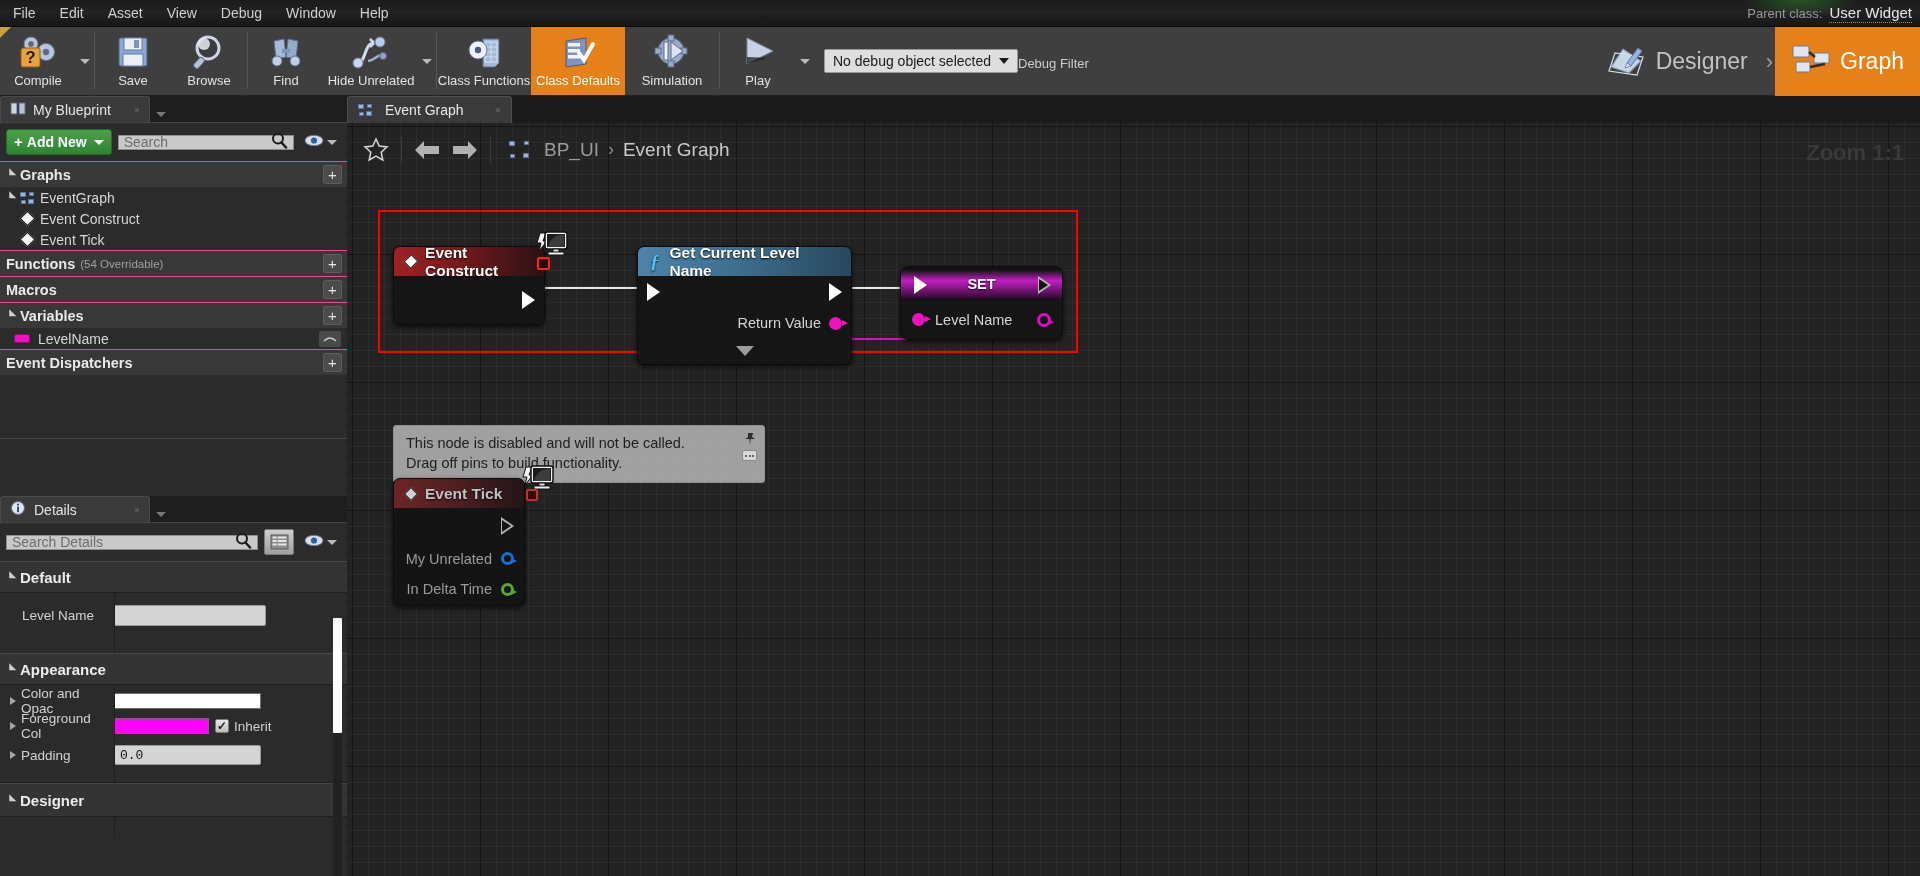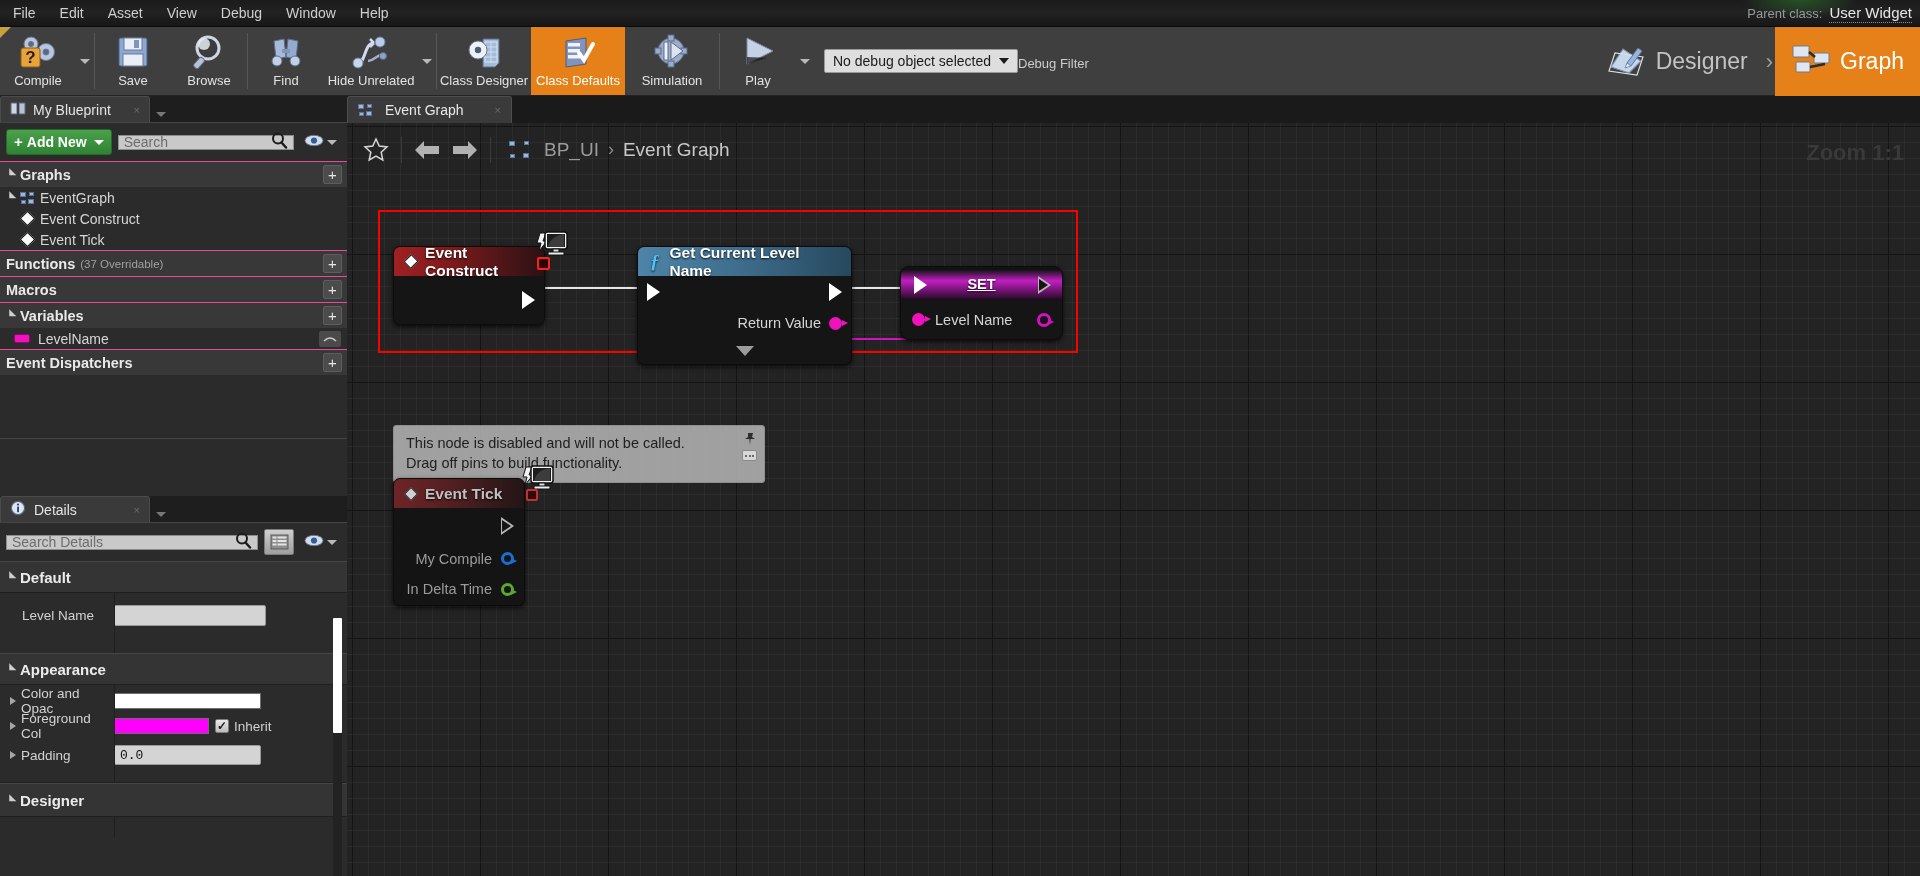--- a/index.html
+++ b/index.html
@@ -488,21 +488,21 @@
     <div class="tbbtn wide">
       <div class="ico">
         <svg width="42" height="38" viewBox="0 0 42 38">
           <path d="M20 6 h16 v24 l-4 4 h-12 z" fill="#a4bbd9" stroke="#596c8a"></path>
           <path d="M22 9 h12 v20 h-12 z" fill="none" stroke="#e8eef7" stroke-width="0.8"></path>
           <path d="M22 14 h12 M22 19 h12 M22 24 h12 M28 9 v20" stroke="#dde6f2" stroke-width="0.8"></path>
           <circle cx="15" cy="17" r="9" fill="#eef2f8" stroke="#6a7890"></circle>
           <circle cx="15" cy="17" r="3.2" fill="#4a5c78"></circle>
         </svg>
       </div>
-      <div class="lbl">Class Designer</div>
+      <div class="lbl">Class Functions</div>
     </div>
     <div class="tbbtn wide active">
       <div class="ico">
         <svg width="42" height="38" viewBox="0 0 42 38">
           <path d="M9 8 l20 -3 v26 l-20 3 z" fill="#8294bb" stroke="#4e5d7d"></path>
           <rect x="11" y="10" width="12" height="3.5" fill="#f0f4fa"></rect>
           <rect x="11" y="16" width="12" height="3.5" fill="#f0f4fa"></rect>
           <rect x="11" y="22" width="12" height="3.5" fill="#f0f4fa"></rect>
           <path d="M22 20 l5 7 l9 -16" fill="none" stroke="#ffffff" stroke-width="4" stroke-linecap="round"></path>
         </svg>
@@ -643,21 +643,21 @@
         <span class="diamond"></span>
         <span>Event Construct</span>
       </div>
       <div class="row ind1">
         <span class="diamond"></span>
         <span>Event Tick</span>
       </div>
 
       <div class="cat">
         <span class="catlbl">Functions</span>
-        <span class="catsub">(37 Overridable)</span>
+        <span class="catsub">(54 Overridable)</span>
         <span class="catplus">+</span>
       </div>
 
       <div class="cat">
         <span class="catlbl">Macros</span>
         <span class="catplus">+</span>
       </div>
 
       <div class="cat">
         <span class="tri"></span>
@@ -887,21 +887,21 @@
         </div>
         <div style="height:26px;display:flex;align-items:center;">
           <span class="nodearrowdn"></span>
         </div>
       </div>
     </div>
 
     <div class="node" style="left:553px;top:143px;width:163px;">
       <div class="nodebody" style="border-radius:9px;">
         <div class="nodehdr hdr-set" style="height:33px;position:relative;border-radius:8px 8px 0 0;">
-          <span style="font-size:14.5px;text-decoration:underline;">SET</span>
+          <span style="font-size:14.5px;">SET</span>
           <span class="exec-pin" style="position:absolute;left:13px;top:9px;"></span>
           <span class="exec-pin hollow" style="position:absolute;right:11px;top:9px;"></span>
         </div>
         <div class="pinrow" style="height:39px;justify-content:space-between;padding:0 11px;">
           <span style="display:flex;align-items:center;gap:10px;">
             <span class="data-pin filled" style="color:#f012bd;"></span>
             <span class="pinlabel">Level Name</span>
           </span>
           <span class="data-pin hollow2" style="color:#d410c0;width:14px;height:14px;"></span>
         </div>
@@ -926,21 +926,21 @@
     <div class="node" style="left:46px;top:355px;width:132px;">
       <div class="nodebody" style="background:#141414;">
         <div class="nodehdr hdr-event-dis">
           <span class="diamond" style="width:10px;height:10px;margin-right:9px;background:#cfcfcf;"></span>
           <span style="color:#c0c0c0;">Event Tick</span>
         </div>
         <div class="pinrow" style="height:36px;justify-content:flex-end;padding-right:10px;">
           <span class="exec-pin hollow"></span>
         </div>
         <div class="pinrow" style="height:29px;justify-content:flex-end;padding-right:10px;gap:9px;">
-          <span class="pinlabel dim">My Compile</span>
+          <span class="pinlabel dim">My Unrelated</span>
           <span class="data-pin hollow2" style="color:#1a6fd4;width:13px;height:13px;"></span>
         </div>
         <div class="pinrow" style="height:32px;justify-content:flex-end;padding-right:10px;gap:9px;">
           <span class="pinlabel dim">In Delta Time</span>
           <span class="data-pin hollow2" style="color:#5aa832;width:13px;height:13px;"></span>
         </div>
       </div>
       <div class="devicon" style="right:-28px;top:-14px;">
         <svg width="34" height="32" viewBox="0 0 34 32">
           <path d="M5 3 L11 3 L8 11 L12 11 L4 21 L6 13 L2 13 Z" fill="#f2f2f2" stroke="#111" stroke-width="1"></path>

